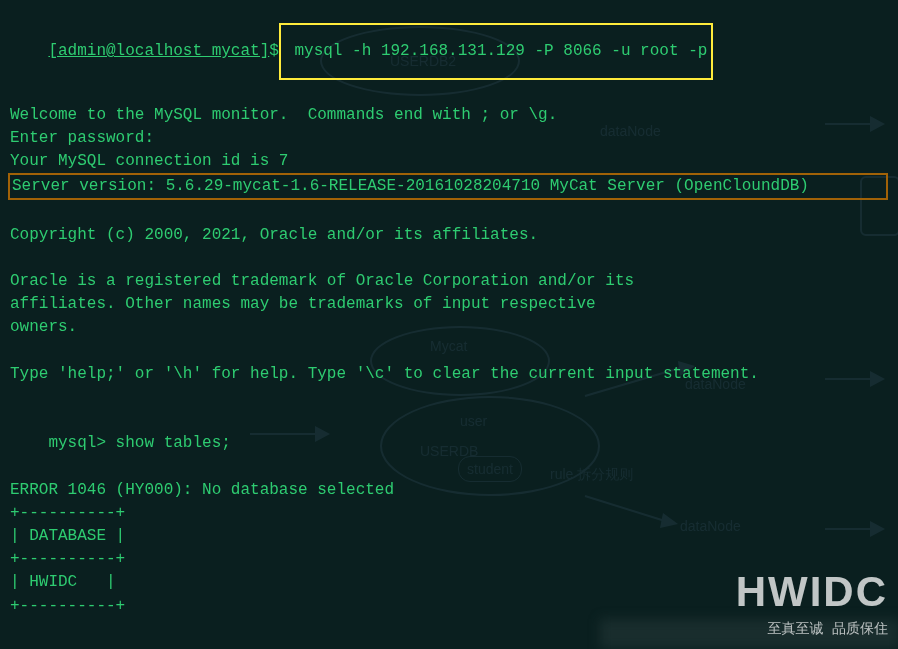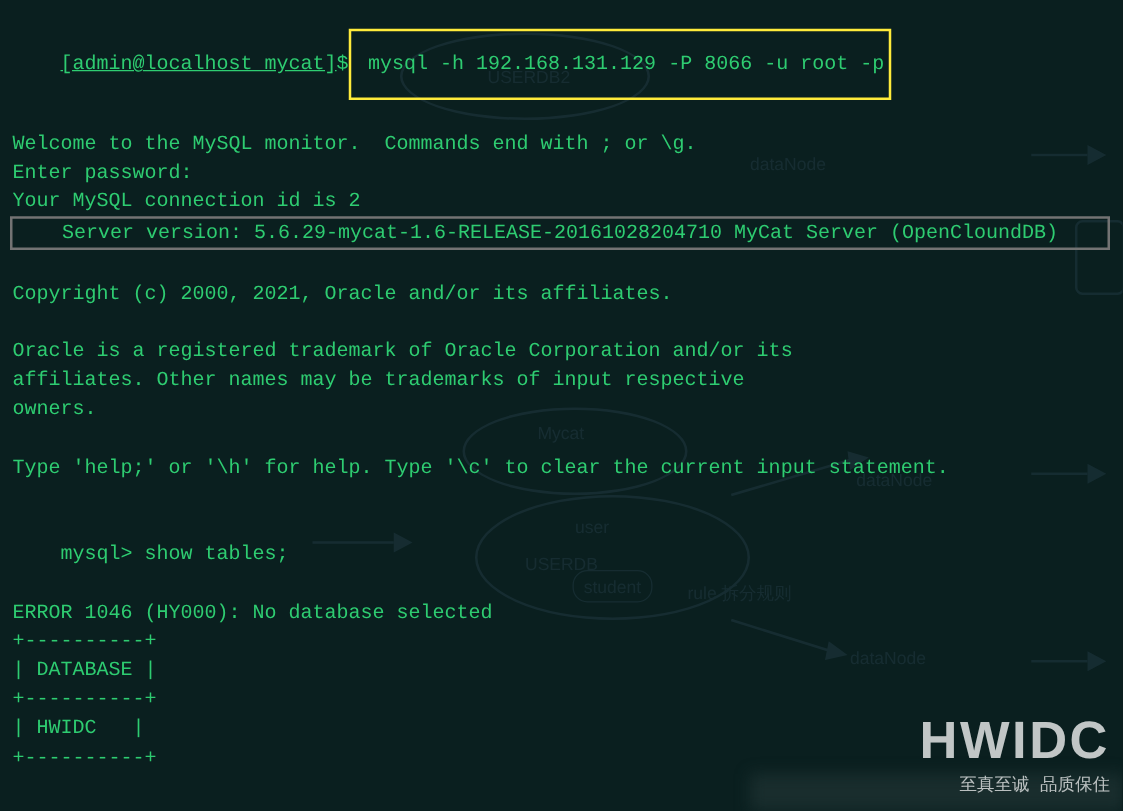--- a/index.html
+++ b/index.html
@@ -29,25 +29,24 @@
     }
     .prompt-symbol {
       color: #2ecc71;
     }
     .highlight-box-1 {
       border: 2px solid #ffeb3b;
       display: inline-block;
       padding: 15px 4px;
     }
     .highlight-box-2 {
-      border: 2px solid #737373;
+      border: 2px solid #a16207;
       display: block;
       padding: 0 2px;
       margin-left: -2px;
-      text-align: center;
     }
     .line {
       white-space: pre;
     }
     .output {
       color: #2ecc71;
     }
     .watermark-bg {
       position: absolute;
       top: 0;
@@ -170,21 +169,21 @@
   </svg>
   <div style="position:absolute; top:140px; left:860px; width:40px; height:60px; border:2px solid #5a7a9a; border-radius:6px;"></div>
 </div>
 
 <div class="terminal">
   <div class="line">
     <span class="prompt-host">[admin@localhost mycat]</span><span class="prompt-symbol">$</span><span class="highlight-box-1"> mysql -h 192.168.131.129 -P 8066 -u root -p</span>
   </div>
   <div class="line output">Welcome to the MySQL monitor.  Commands end with ; or \g.</div>
   <div class="line output">Enter password:</div>
-  <div class="line output">Your MySQL connection id is 2</div>
+  <div class="line output">Your MySQL connection id is 7</div>
   <div class="line highlight-box-2">Server version: 5.6.29-mycat-1.6-RELEASE-20161028204710 MyCat Server (OpenCloundDB)</div>
   <div class="line">&nbsp;</div>
   <div class="line output">Copyright (c) 2000, 2021, Oracle and/or its affiliates.</div>
   <div class="line">&nbsp;</div>
   <div class="line output">Oracle is a registered trademark of Oracle Corporation and/or its</div>
   <div class="line output">affiliates. Other names may be trademarks of input respective</div>
   <div class="line output">owners.</div>
   <div class="line">&nbsp;</div>
   <div class="line output">Type 'help;' or '\h' for help. Type '\c' to clear the current input statement.</div>
   <div class="line">&nbsp;</div>

